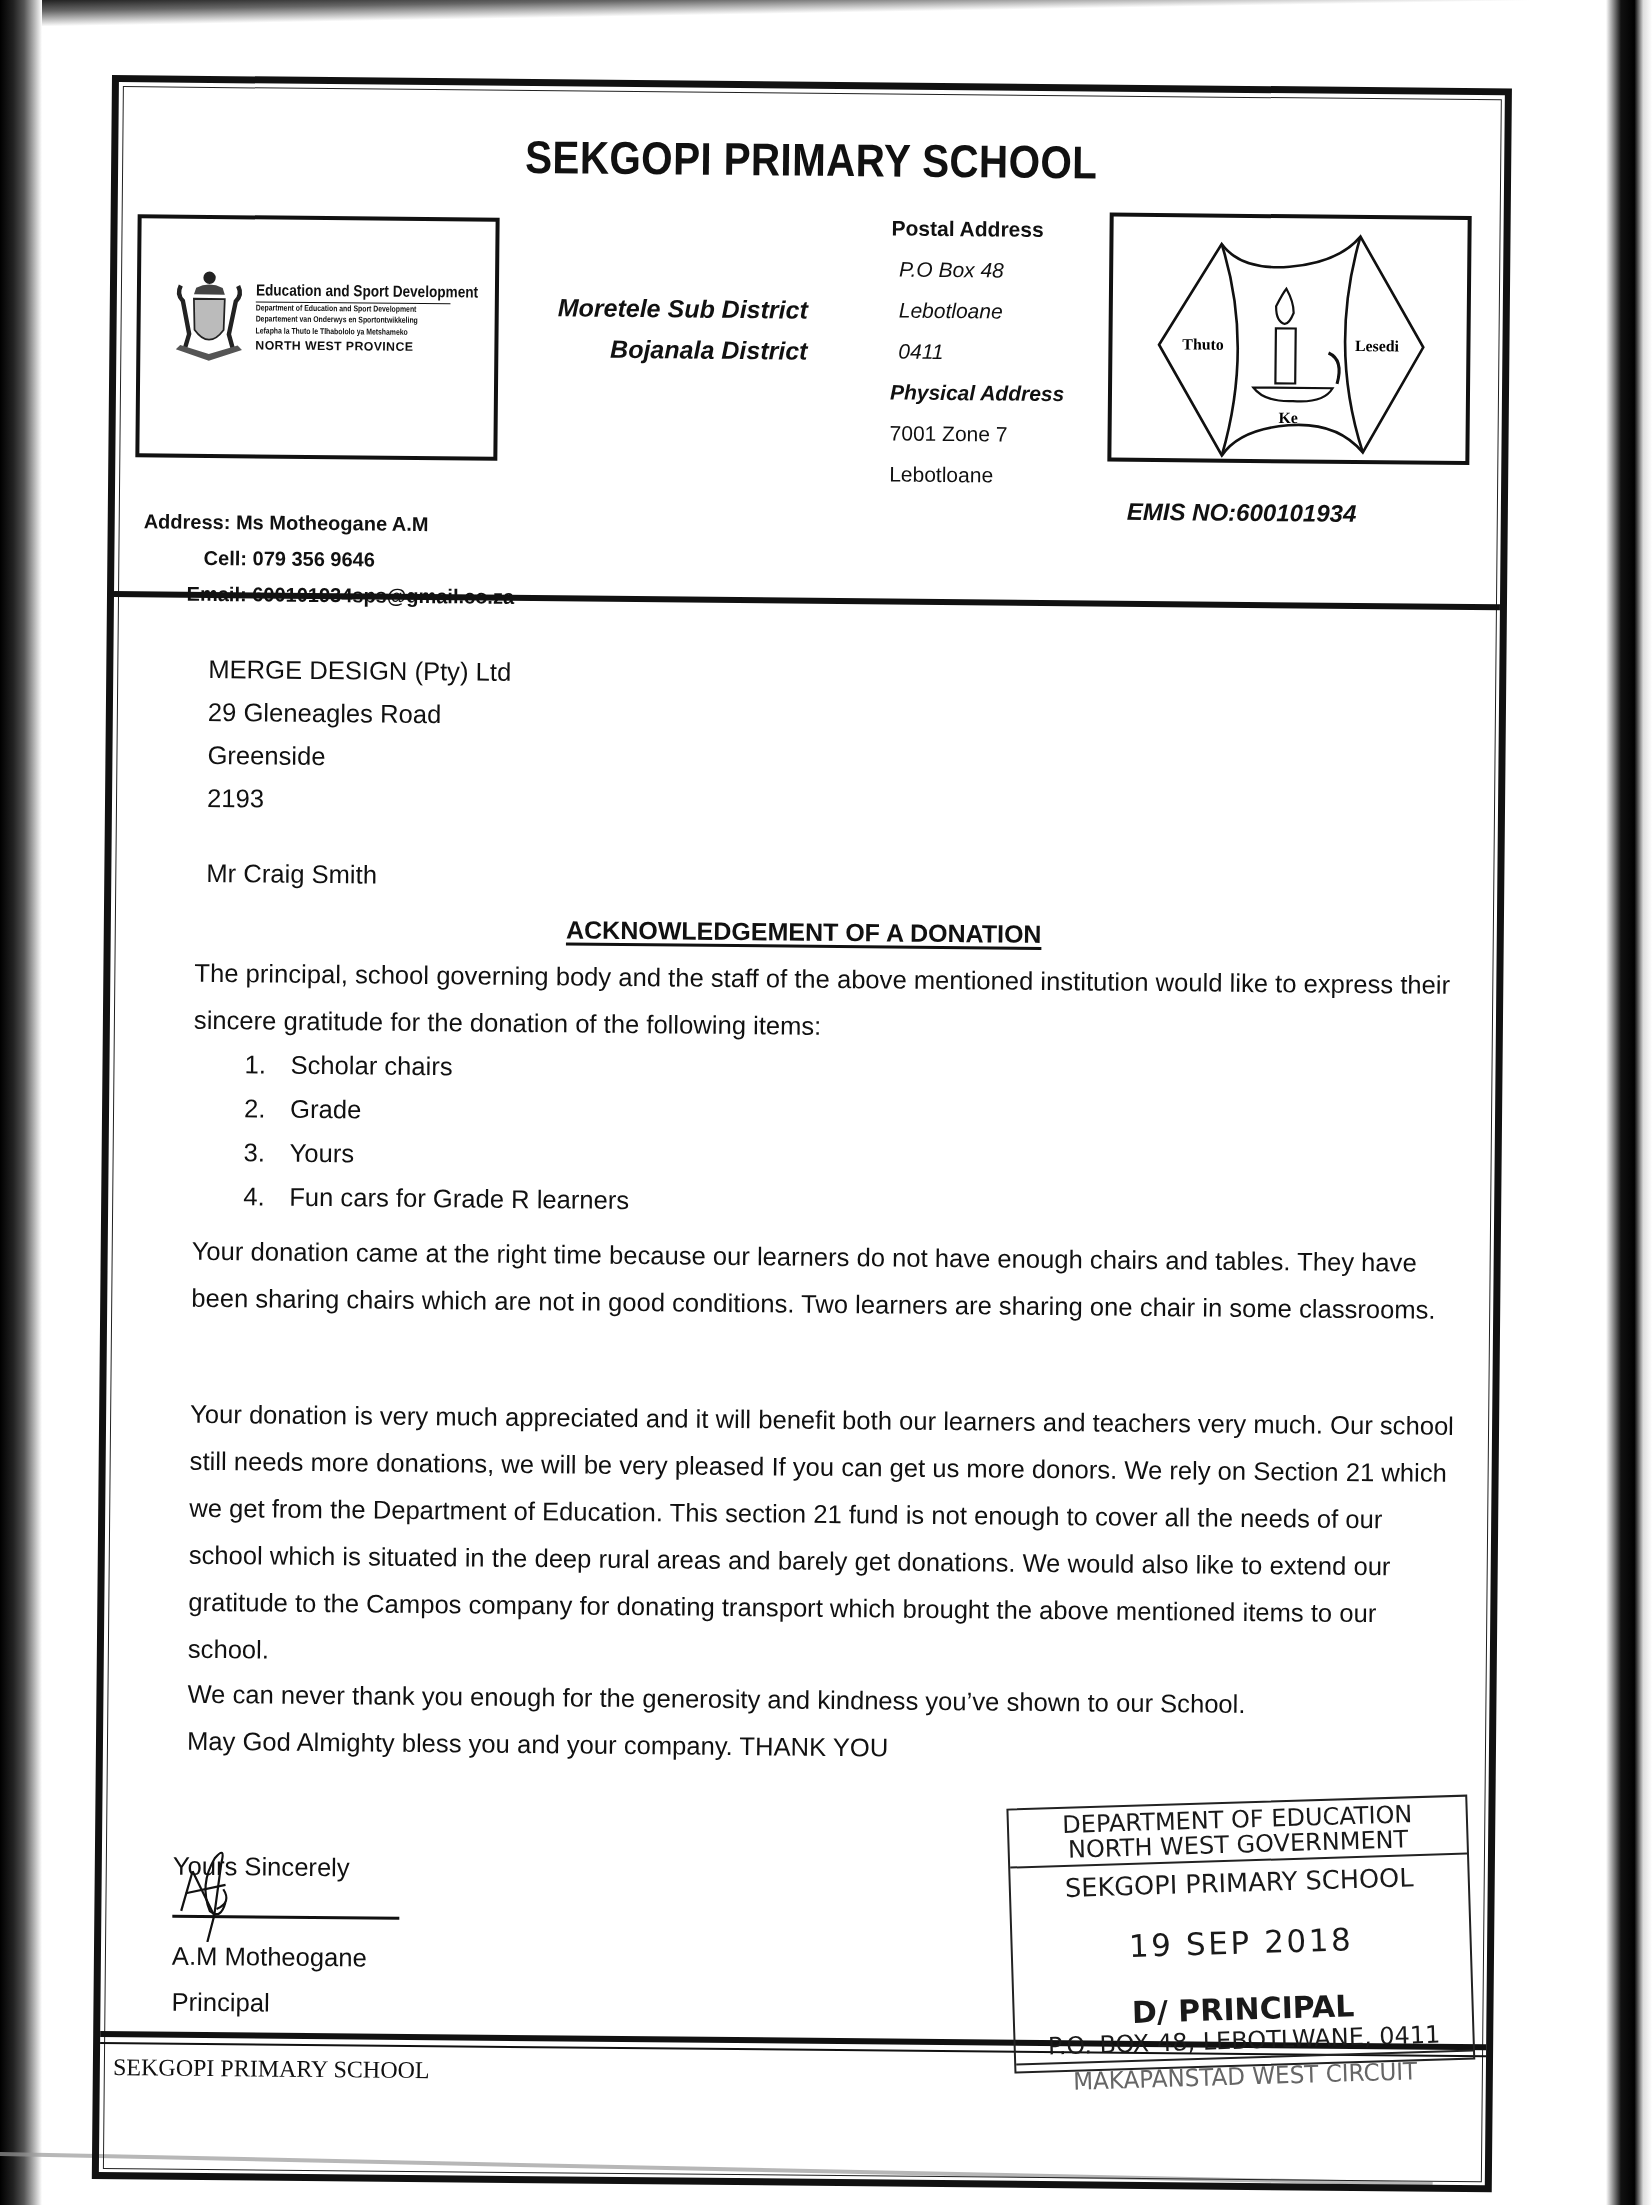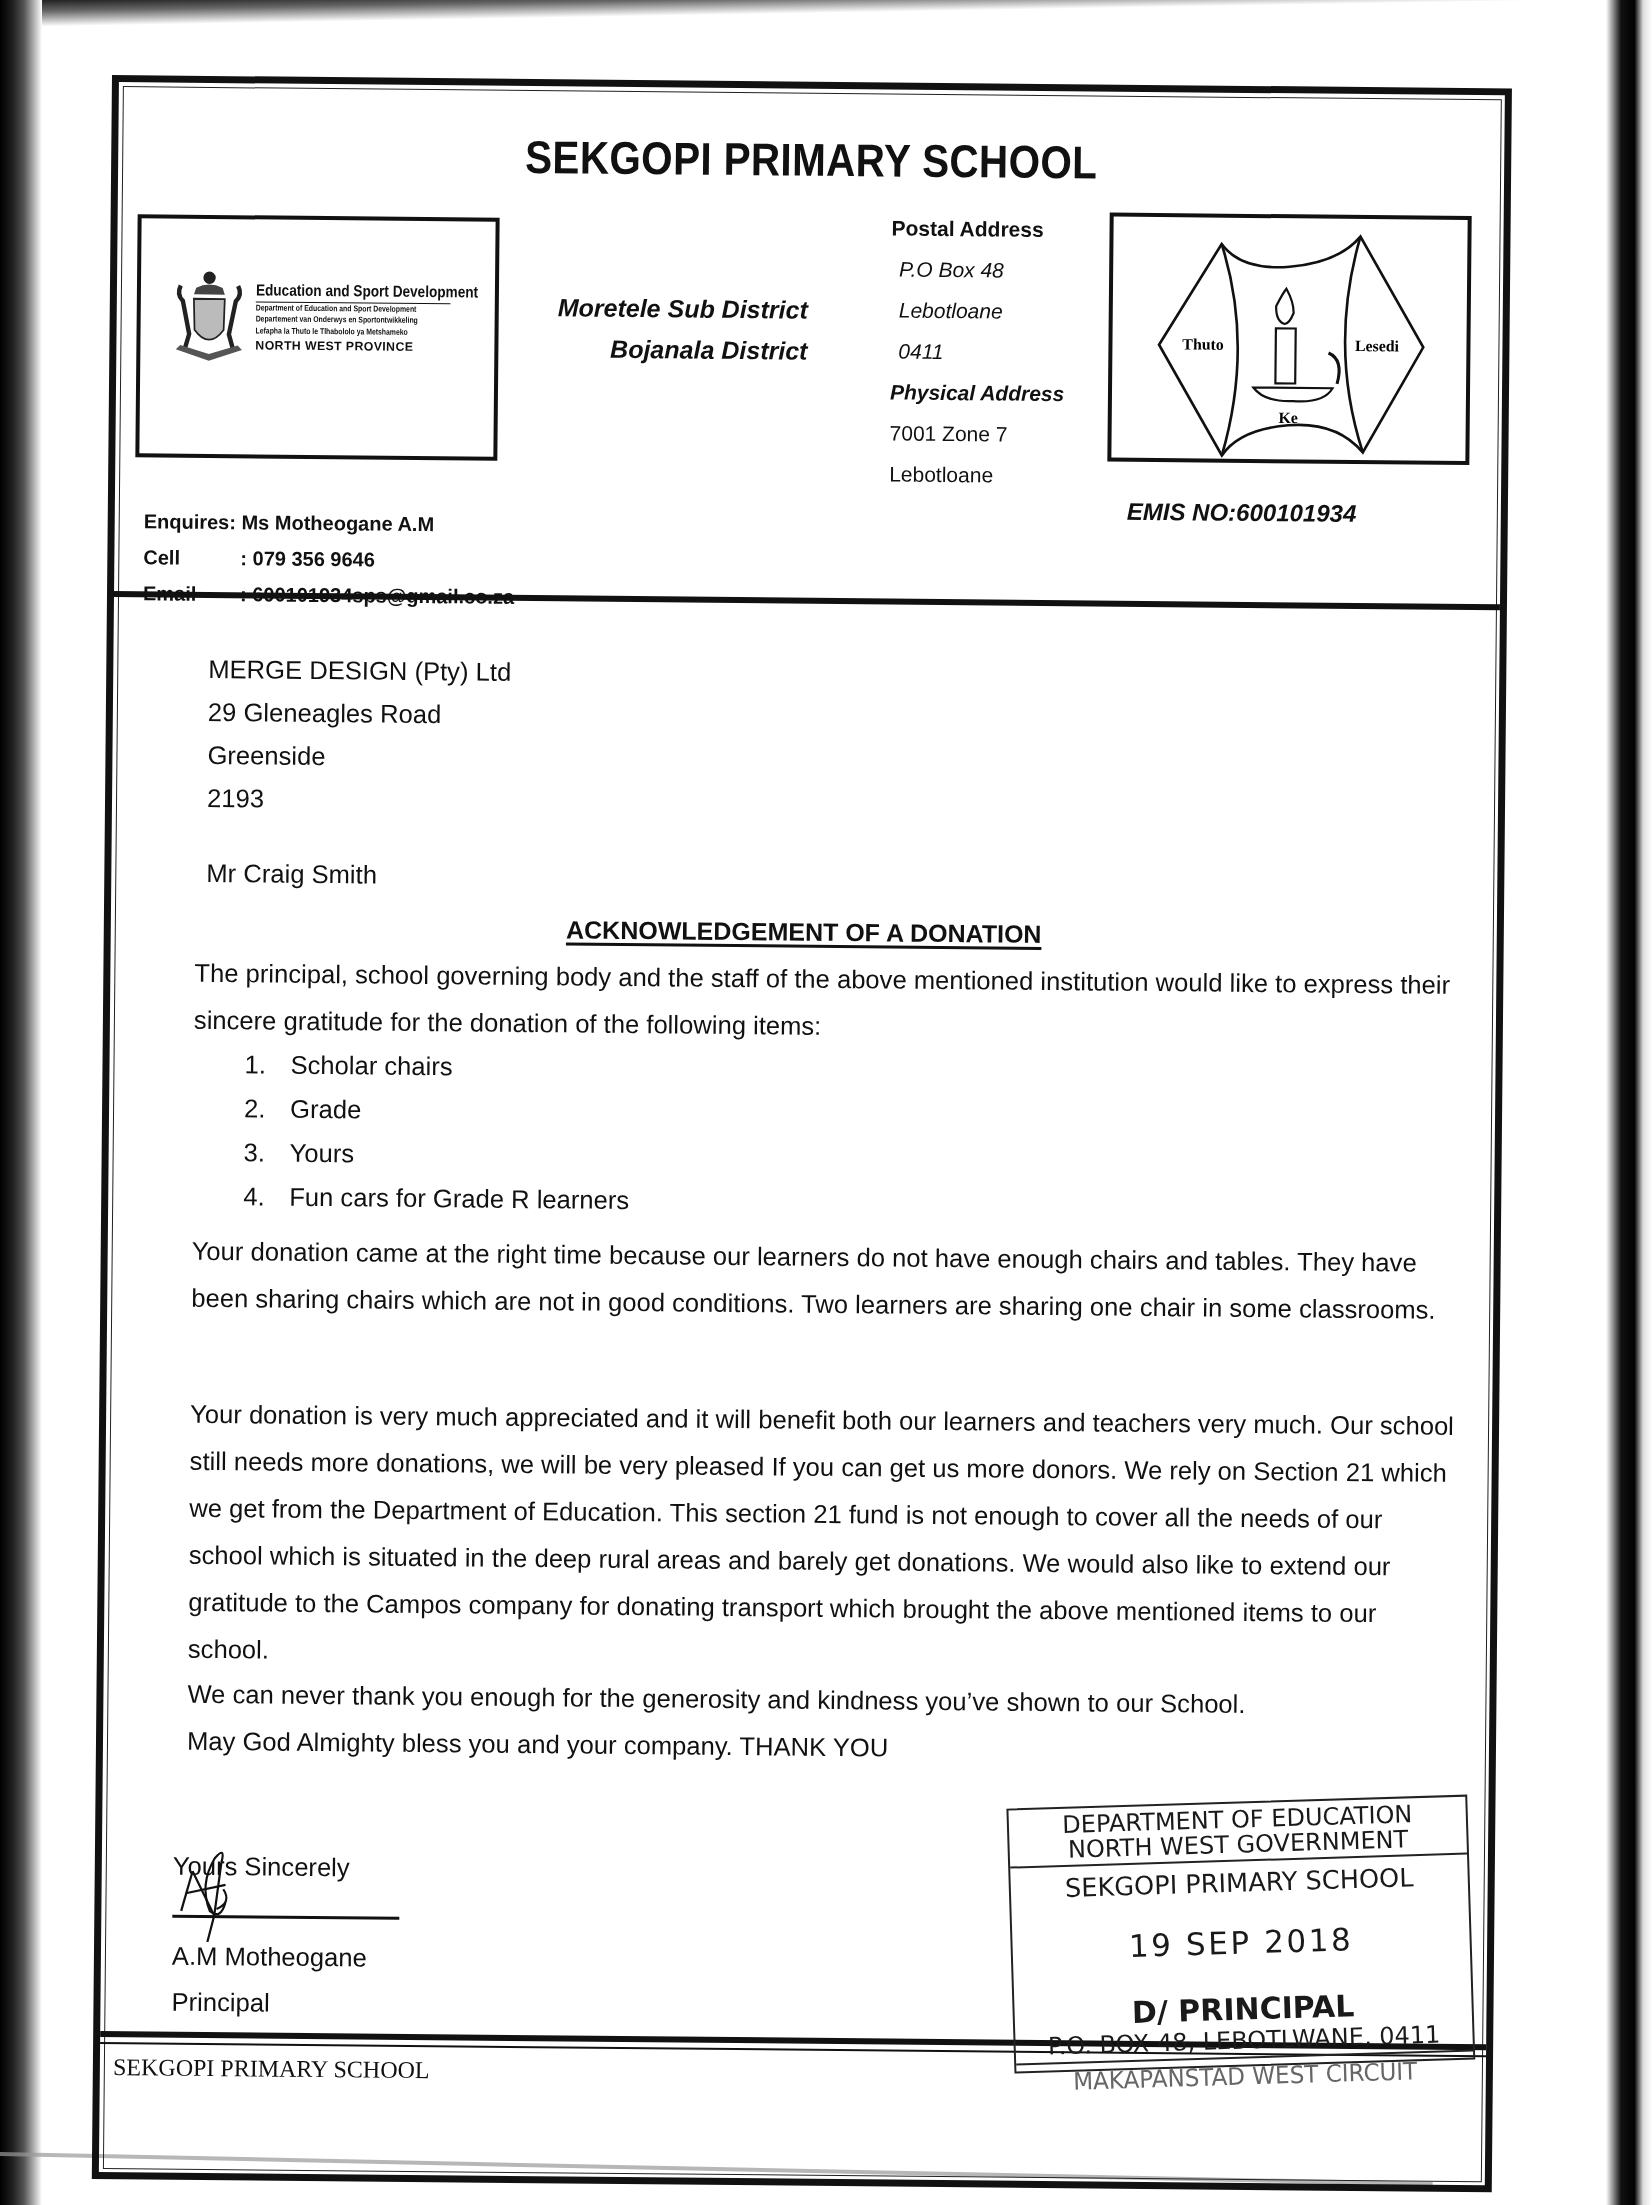--- a/index.html
+++ b/index.html
@@ -64,21 +64,21 @@
 
     .emblem-box {
       position:absolute; left:992px; top:121px; width:362px; height:249px;
       border:4.4px solid #111; box-sizing:border-box;
     }
     .emblem-box svg { position:absolute; left:0; top:0; width:353px; height:240px; }
 
     .emis { position:absolute; left:1012px; top:406px; font-size:24px; font-weight:bold; font-style:italic; }
 
     .contacts { position:absolute; left:29px; top:421px; font-size:20px; font-weight:bold; line-height:36px; }
-    .contacts .lbl { display:inline-block; width:97px; }
+    .contacts .lbl { display:inline-block; width:97px;text-align:right; }
 
     .hr-top { position:absolute; left:0; right:0; top:509px; height:6.2px; background:#111; }
 
     
     .recipient { position:absolute; left:95px; top:565px; font-size:25.6px; line-height:43px; }
     .salute { position:absolute; left:95px; top:776px; font-size:25.6px; }
 
     .subject {
       position:absolute; left:0; right:0; top:829px; text-align:center;
       font-size:25px; font-weight:bold; text-decoration:underline; text-decoration-thickness:2.6px;
@@ -177,21 +177,21 @@
       <text x="205" y="300" font-family="Liberation Serif, serif" font-weight="bold" font-size="36" text-anchor="middle">Thuto</text>
       <text x="600" y="300" font-family="Liberation Serif, serif" font-weight="bold" font-size="36" text-anchor="middle">Lesedi</text>
       <text x="400" y="465" font-family="Liberation Serif, serif" font-weight="bold" font-size="36" text-anchor="middle">Ke</text>
     </svg>
   </div>
 
   <div class="emis">EMIS NO:600101934</div>
 
   <div class="contacts">
     <div>
-      <span>Enquires:</span>
+      <span>Address:</span>
       <span>Ms Motheogane A.M</span>
     </div>
     <div>
       <span class="lbl">Cell</span><span>: 079 356 9646</span>
     </div>
     <div>
       <span class="lbl">Email</span><span>: 600101934sps@gmail.co.za</span>
     </div>
   </div>
 

